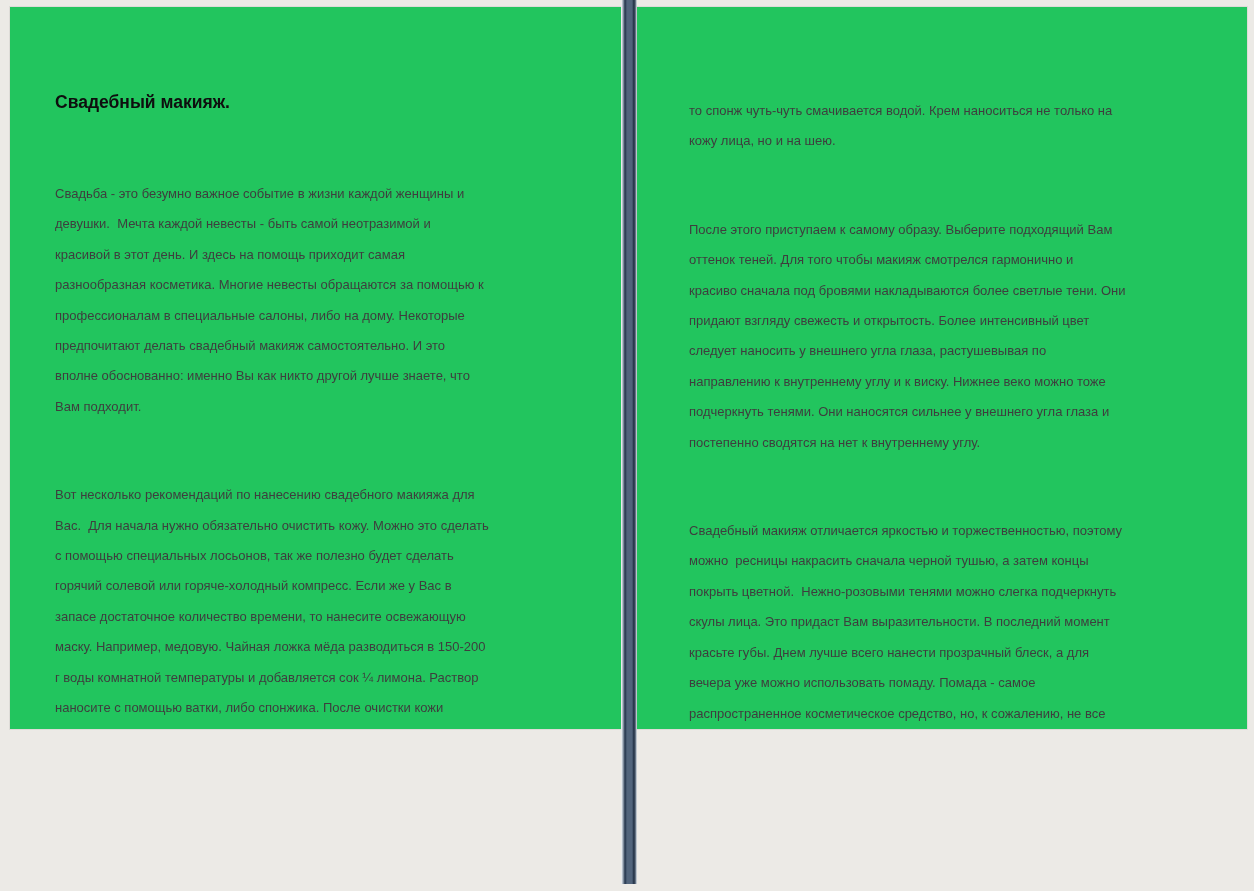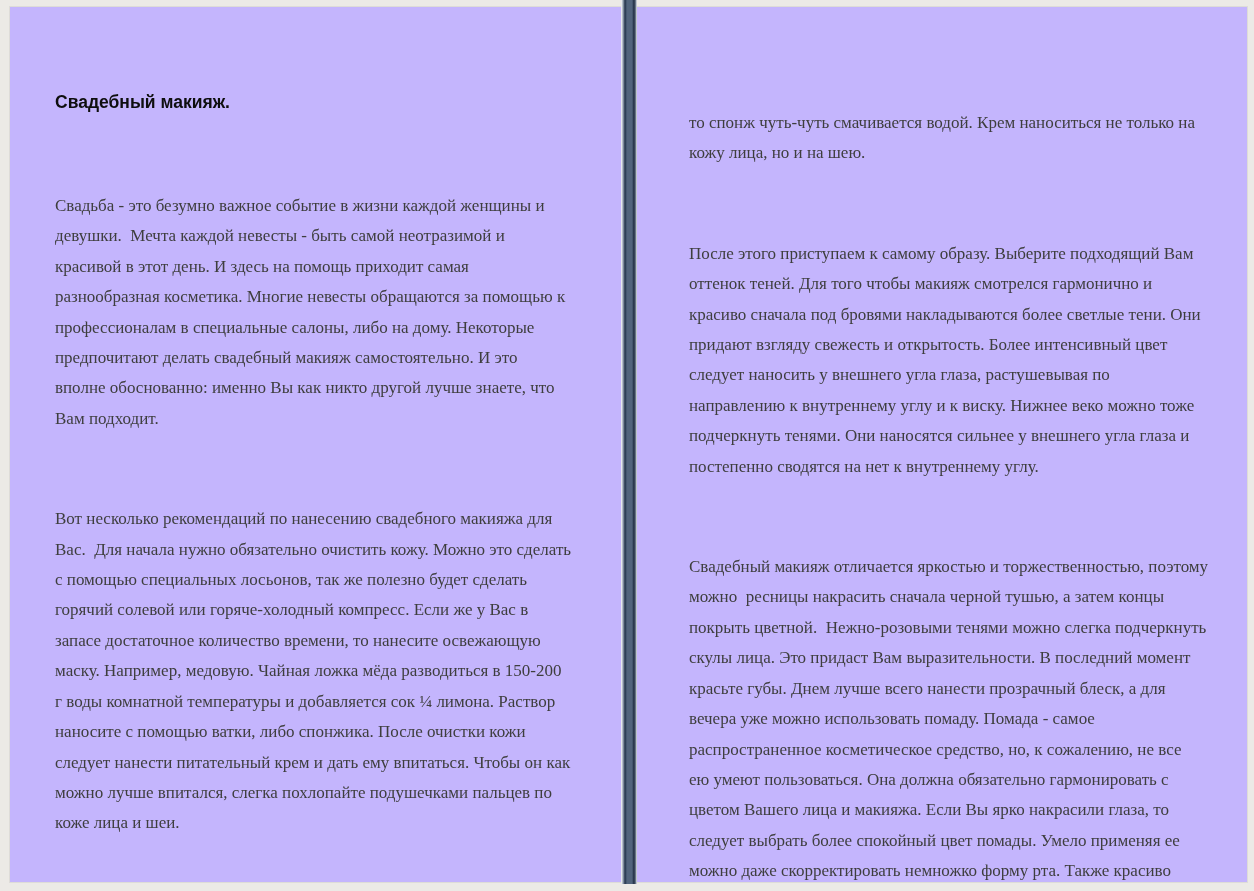--- a/index.html
+++ b/index.html
@@ -10,22 +10,22 @@
   .canvas {
     position: relative;
     width: 1254px;
     height: 891px;
     background: #eceae6;
     overflow: hidden;
   }
   .page {
     position: absolute;
     top: 6px;
-    height: 877px;
-    background: #c4b5fd;
+    height: 724px;
+    background: #22c55e;
     border: 1px solid #dedcd8;
     box-sizing: border-box;
     overflow: hidden;
   }
   .page-left {
     left: 9px;
     width: 614px;
     border-right: none;
   }
   .page-right {
@@ -59,25 +59,24 @@
     width: 558px;
   }
   .doc-title {
     margin: 0 0 26px 0;
     font-size: 17.5px;
     line-height: 22px;
     font-weight: bold;
     color: #0e0e0e;
   }
   .para {
-    margin: 16px 0 18px 0;
-    font-size: 17px;
+    margin: 4px 0 18px 0;
+    font-size: 13px;
     line-height: 30.4px;
     color: #3e3e3e;
-    font-family: Liberation Serif, serif;
   }
 </style>
 </head>
 <body>
 
 <div class="canvas">
 
   <div class="page page-left">
     <div class="content content-left">
       <h1 class="doc-title">Свадебный макияж.</h1>

